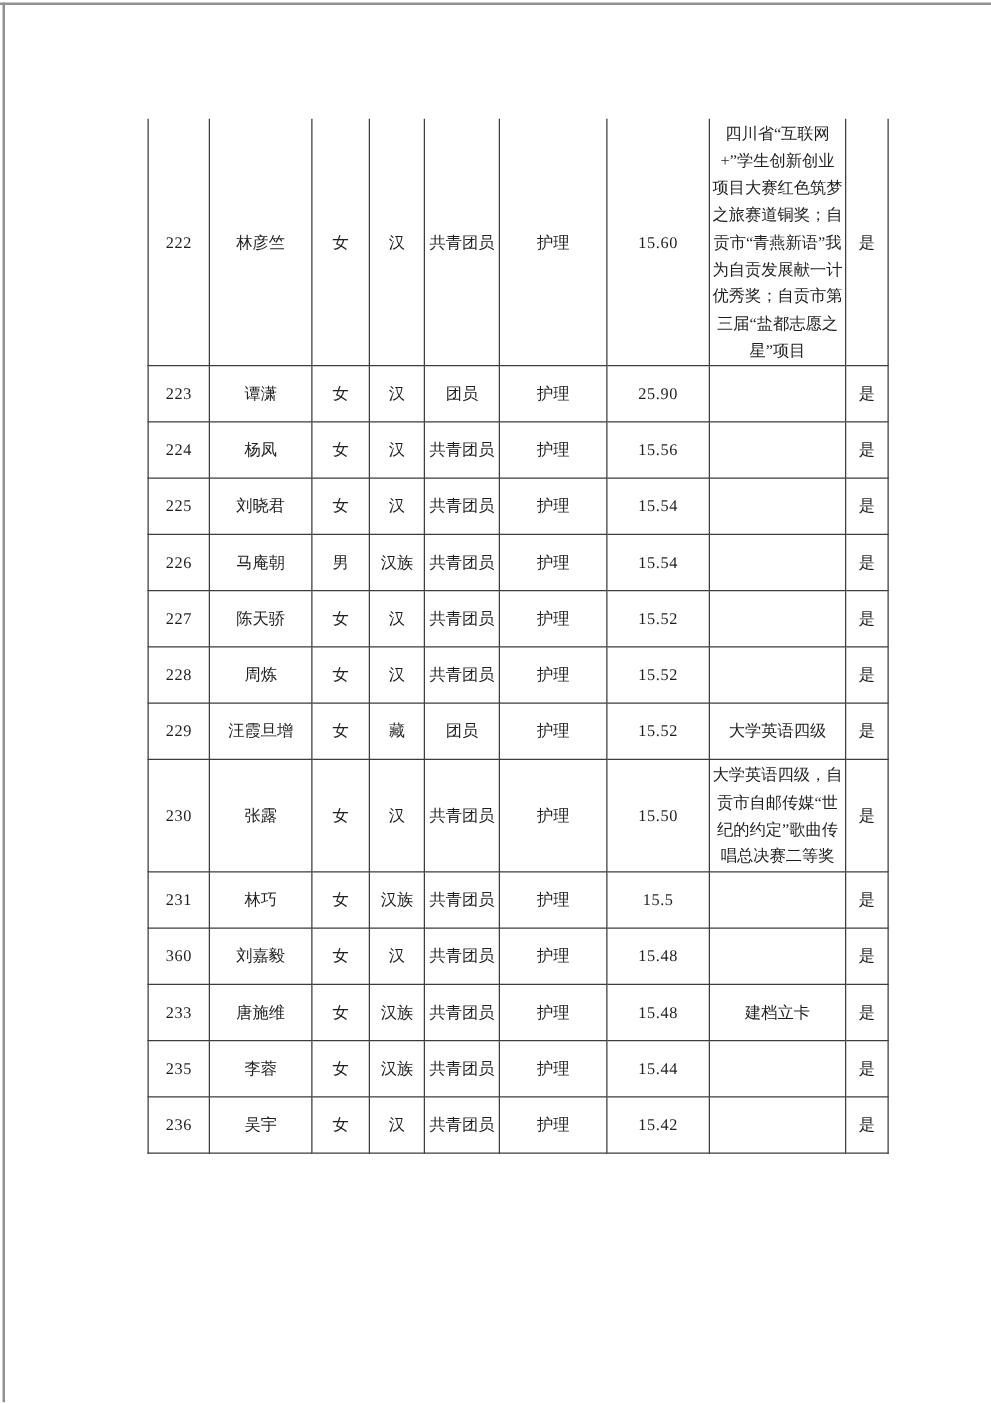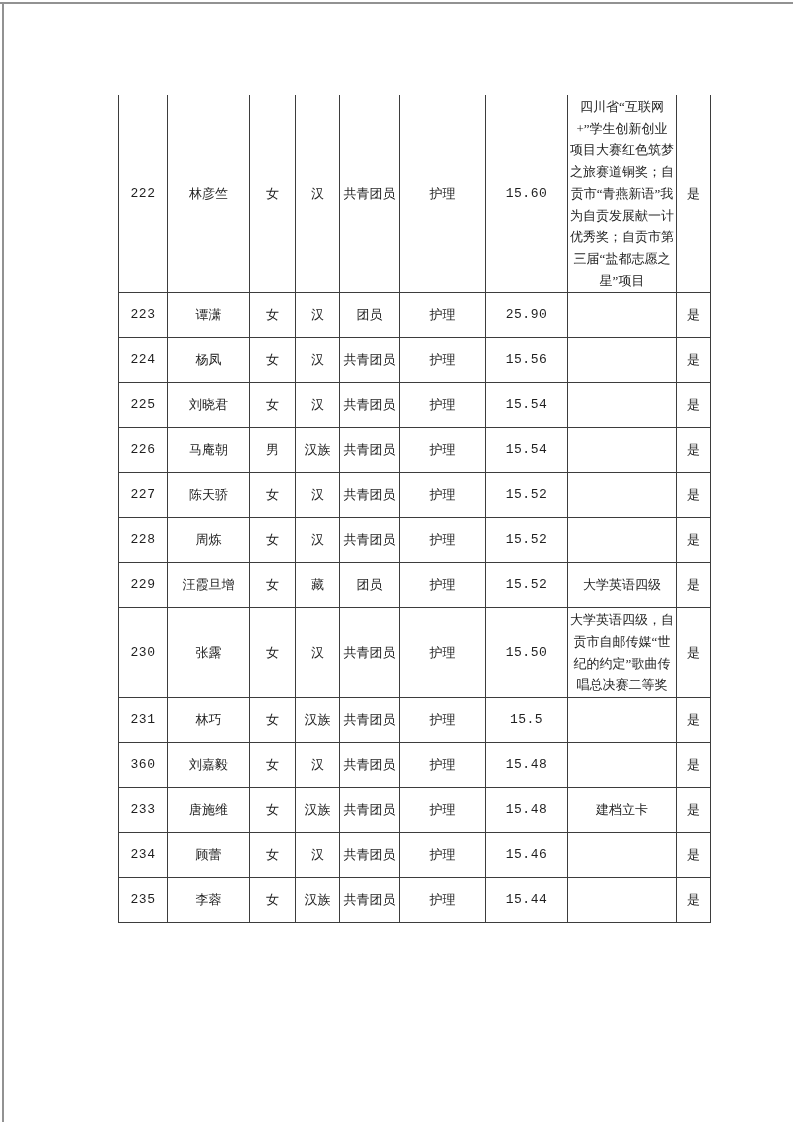--- a/index.html
+++ b/index.html
@@ -53,21 +53,21 @@
     vertical-align: middle;
     font-size: 13px;
     line-height: 21.7px;
     padding: 1px 2px;
     overflow: hidden;
     word-break: break-all;
   }
   tr.row { height: 45px; }
   tbody tr:first-child td { border-top: none; }
   td.cell-no, td.cell-score {
-    font-family: Liberation Mono, monospace;
+    font-family: Liberation Serif, serif;
     letter-spacing: 0.5px;
     text-align: center;
   }
   td.cell-award { line-height: 21.7px; font-family: Liberation Serif, serif; }
 </style>
 </head>
 <body>
 
 <div class="page">
   <div class="page-border-top"></div>
@@ -212,36 +212,36 @@
           <td class="cell cell-name">唐施维</td>
           <td class="cell cell-gender">女</td>
           <td class="cell cell-ethnicity">汉族</td>
           <td class="cell cell-political">共青团员</td>
           <td class="cell cell-major">护理</td>
           <td class="cell cell-score">15.48</td>
           <td class="cell cell-award">建档立卡</td>
           <td class="cell cell-confirm">是</td>
         </tr>
         <tr class="row">
-          <td class="cell cell-no">234</td>
-          <td class="cell cell-name">顾蕾</td>
-          <td class="cell cell-gender">女</td>
-          <td class="cell cell-ethnicity">汉</td>
-          <td class="cell cell-political">共青团员</td>
-          <td class="cell cell-major">护理</td>
-          <td class="cell cell-score">15.46</td>
-          <td class="cell cell-award"></td>
-          <td class="cell cell-confirm">是</td>
-        </tr>
-        <tr class="row">
           <td class="cell cell-no">235</td>
           <td class="cell cell-name">李蓉</td>
           <td class="cell cell-gender">女</td>
           <td class="cell cell-ethnicity">汉族</td>
           <td class="cell cell-political">共青团员</td>
           <td class="cell cell-major">护理</td>
           <td class="cell cell-score">15.44</td>
+          <td class="cell cell-award"></td>
+          <td class="cell cell-confirm">是</td>
+        </tr>
+        <tr class="row">
+          <td class="cell cell-no">236</td>
+          <td class="cell cell-name">吴宇</td>
+          <td class="cell cell-gender">女</td>
+          <td class="cell cell-ethnicity">汉</td>
+          <td class="cell cell-political">共青团员</td>
+          <td class="cell cell-major">护理</td>
+          <td class="cell cell-score">15.42</td>
           <td class="cell cell-award"></td>
           <td class="cell cell-confirm">是</td>
         </tr>
       </tbody>
   </table>
 </div>
 
 </body></html>

